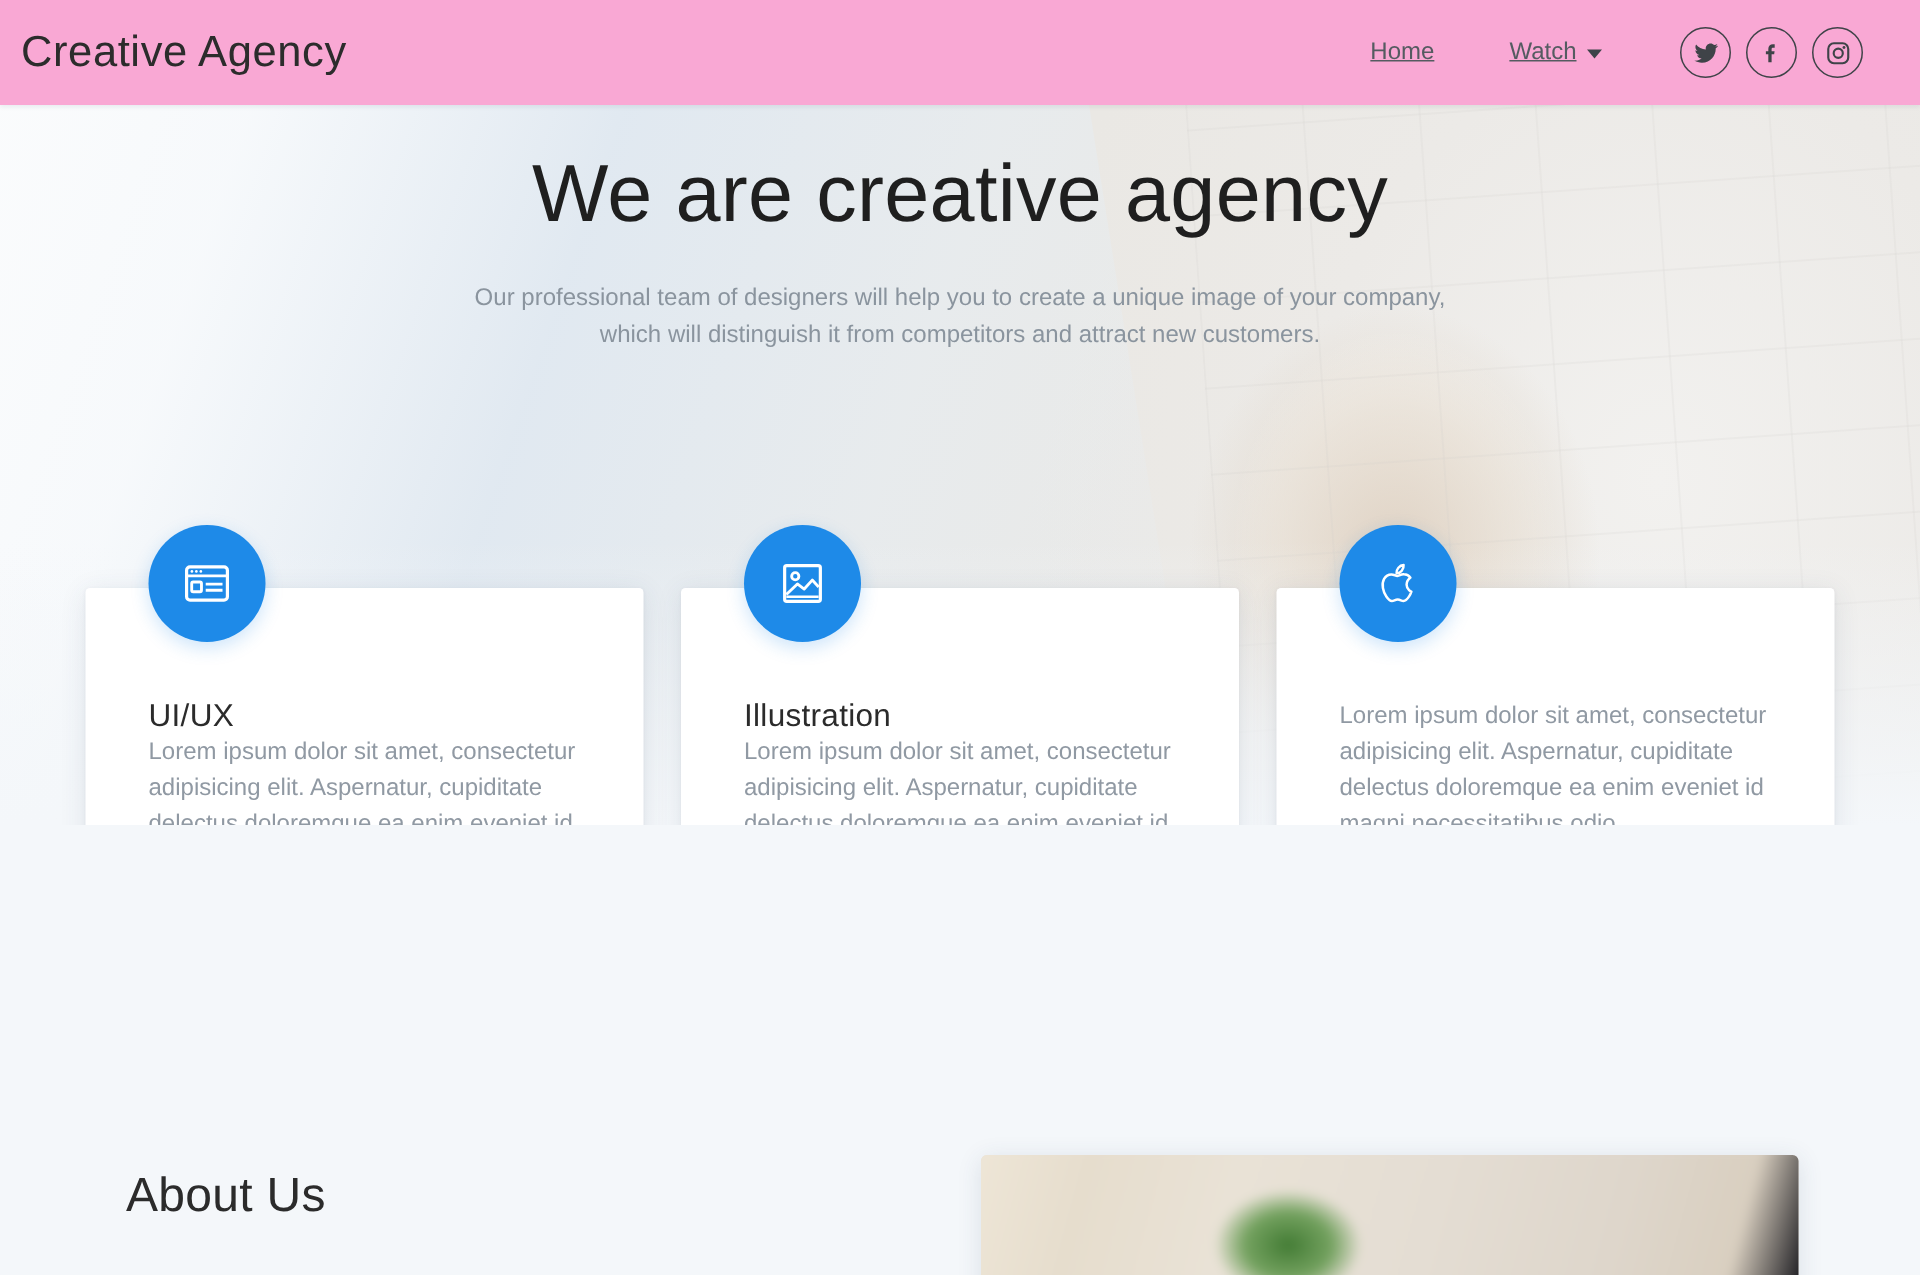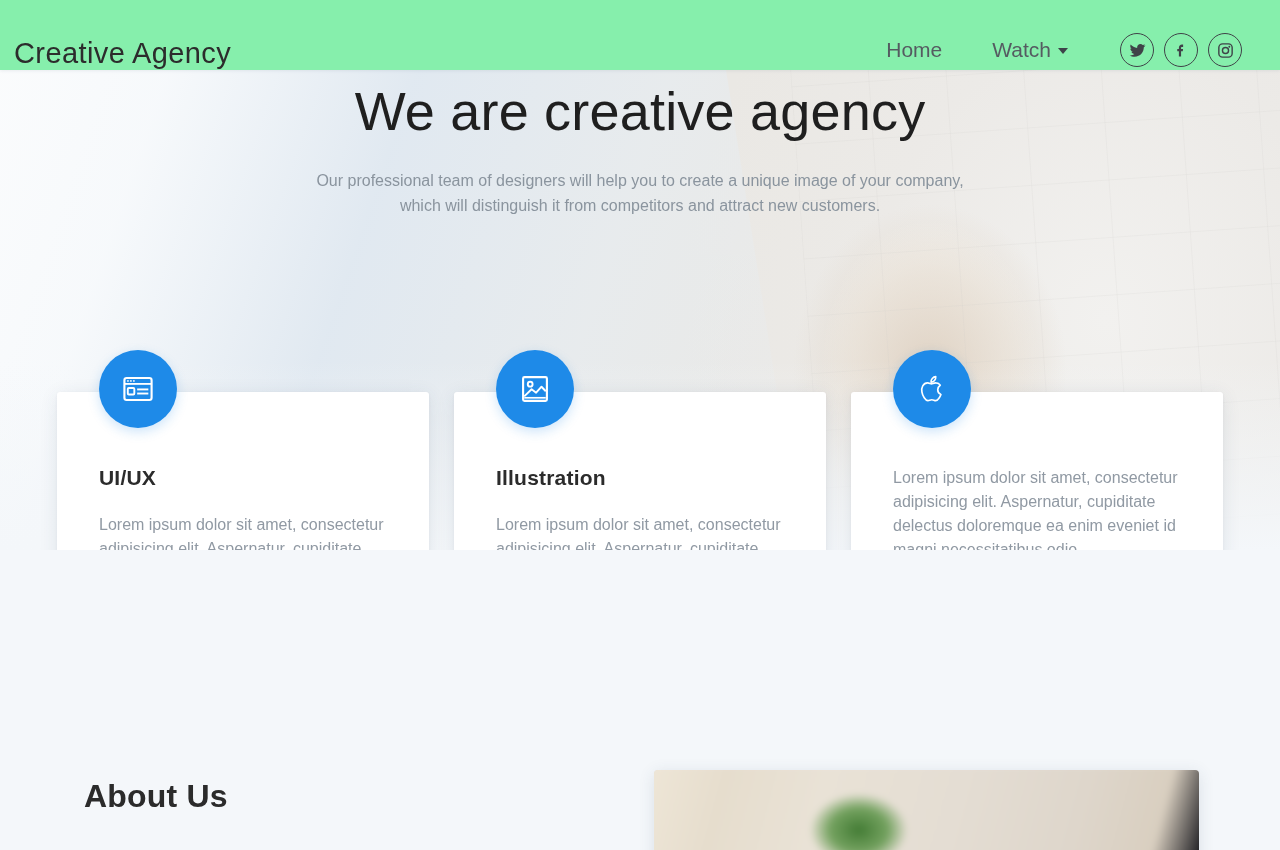--- a/index.html
+++ b/index.html
@@ -15,23 +15,23 @@
     background: #f4f7fa;
     color: #2b2b2b;
     -webkit-font-smoothing: antialiased;
   }
 
   
   .site-header {
     position: relative;
     z-index: 40;
     height: 70px;
-    background: #86efac;
-    display: flex;
-    align-items: flex-end;
+    background: #f9a8d4;
+    display: flex;
+    align-items: center;
     padding: 0 38px 0 14px;
     box-shadow: 0 1px 3px rgba(30,50,80,0.08);
   }
 
   .brand {
     font-size: 29px;
     font-weight: 400;
     letter-spacing: 0.4px;
     color: #2c2c2c;
     white-space: nowrap;
@@ -45,28 +45,29 @@
   }
 
   .main-nav {
     display: flex;
     align-items: center;
     gap: 0;
   }
 
   .nav-item {
     position: relative;
-    font-size: 21px;
+    font-size: 16px;
     color: #555b61;
     padding: 8px 25px;
     white-space: nowrap;
     cursor: pointer;
     display: flex;
     align-items: center;
     gap: 7px;
+    text-decoration: underline;
   }
 
   .caret {
     width: 0; height: 0;
     border-left: 5px solid transparent;
     border-right: 5px solid transparent;
     border-top: 6px solid #3d4349;
     display: inline-block;
     position: relative;
     top: 1px;
@@ -138,21 +139,21 @@
     position: absolute;
     left: 0; right: 0; bottom: 0;
     height: 190px;
     background: linear-gradient(to bottom, rgba(244,247,250,0) 0%, rgba(244,247,250,0.55) 55%, rgba(244,247,250,1) 100%);
   }
 
   .hero-inner {
     position: relative;
     z-index: 5;
     text-align: center;
-    padding-top: 10px;
+    padding-top: 28px;
   }
 
   .hero-title {
     font-size: 54px;
     font-weight: 400;
     color: #1f1f1f;
     letter-spacing: 0.2px;
     line-height: 1.18;
   }
 
@@ -199,24 +200,23 @@
     display: flex;
     align-items: center;
     justify-content: center;
     box-shadow: 0 4px 12px rgba(30,138,232,0.22);
     cursor: pointer;
   }
   .card-icon svg { display: block; }
 
   .card-title {
     font-size: 21px;
-    font-weight: 700;
+    font-weight: 400;
     color: #2b2b2b;
     letter-spacing: 0.2px;
-    margin-bottom: 23px;
   }
 
   .card-text {
     font-size: 16px;
     line-height: 1.5;
     color: #9099a3;
     margin-bottom: 26px;
   }
 
   
@@ -230,21 +230,21 @@
     display: flex;
     align-items: flex-start;
     padding: 0 84px 0 84px;
     gap: 70px;
   }
 
   .about-left { flex: 0 0 500px; padding-top: 8px; }
 
   .about-title {
     font-size: 32px;
-    font-weight: 700;
+    font-weight: 400;
     color: #2b2b2b;
     letter-spacing: 0.2px;
     margin-bottom: 38px;
   }
 
   .about-text {
     font-size: 16.5px;
     line-height: 1.6;
     color: #a3acb6;
     max-width: 510px;

